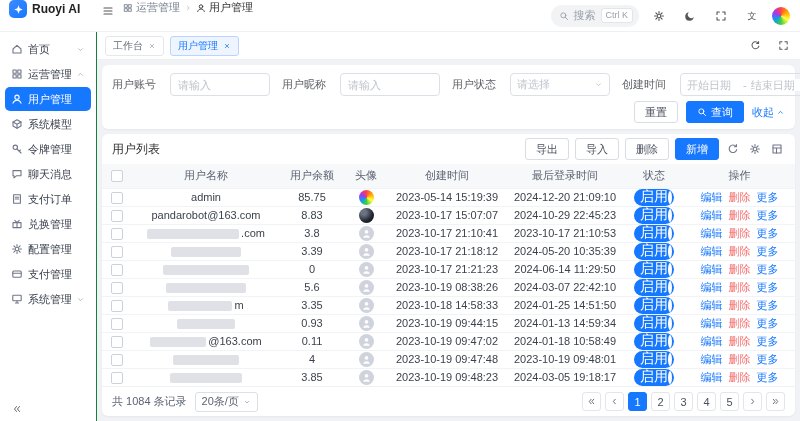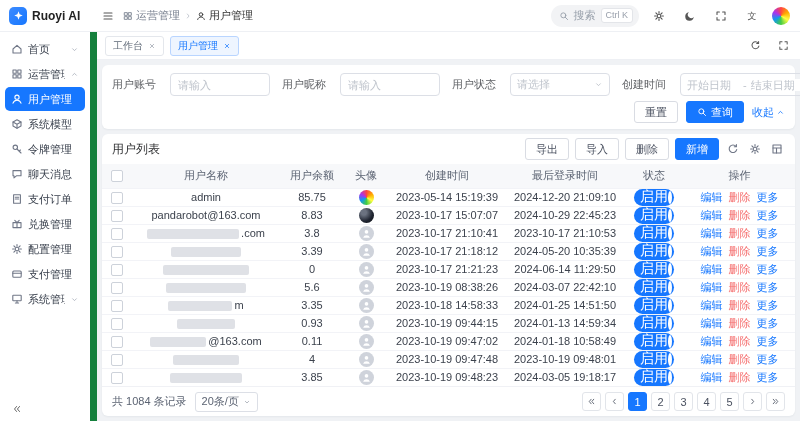--- a/index.html
+++ b/index.html
@@ -3,42 +3,42 @@
 <meta charset="utf-8">
 <style>
 *{box-sizing:border-box;margin:0;padding:0}
 html,body{width:800px;height:421px;overflow:hidden}
 body{font-family:"Liberation Sans","DejaVu Sans",sans-serif;font-size:12px;color:#333;background:#f0f2f5}
 .app{width:800px;height:421px;display:flex;flex-direction:column;background:#fff}
 .ic{width:12px;height:12px;fill:none;stroke:currentColor;stroke-width:1.1;stroke-linecap:round;stroke-linejoin:round;flex:0 0 auto}
 .fillic{fill:currentColor;stroke:none}
 
 header{height:32px;flex:0 0 32px;display:flex;justify-content:space-between;align-items:center;background:#fff;border-bottom:1px solid #eef0f4;padding-right:10px}
-.h-left{display:flex;align-items:center;height:100%}
+.h-left{display:flex;align-items:flex-start;height:100%}
 .logo{width:97px;display:flex;align-items:center;gap:5px;padding-left:9px;cursor:pointer}
 .logo-mark{width:18px;height:18px;border-radius:5px;background:linear-gradient(135deg,#3d8bff,#1677ff);display:flex;align-items:center;justify-content:center;flex:0 0 auto}
 .logo-mark svg{width:11px;height:11px}
 .logo-text{font-weight:bold;font-size:12px;color:#222;white-space:nowrap}
 .hbtn{display:flex;align-items:center;justify-content:center;width:22px;height:22px;border:none;background:none;color:#555;cursor:pointer;padding:0}
 .crumb{display:flex;align-items:center;gap:4px;color:#7a8291;font-size:11px;margin-left:4px}
 .crumb-item{display:flex;align-items:center;gap:3px;cursor:pointer}
 .crumb .sep{width:8px;height:8px;color:#b3b9c4}
 .crumb .cur{color:#333}
 .h-right{display:flex;align-items:center;gap:9px}
 .searchpill{display:flex;align-items:center;gap:5px;background:#f2f3f5;border-radius:11px;height:22px;padding:0 6px 0 8px;color:#98a0ab;cursor:pointer;font-size:11px}
 .kbd{background:#fff;border:1px solid #e3e5e9;border-radius:3px;font-size:9px;padding:0 4px;line-height:13px;color:#9aa1ac}
 .avatar{display:inline-block;border-radius:50%;flex:0 0 auto}
 .avatar.rainbow{background:conic-gradient(#f44,#fa0,#ff4,#4c4,#19e,#a3e,#f44)}
 .avatar.panda{background:radial-gradient(circle at 32% 30%,#6b7280 0 18%,#1f2430 60%,#0b0e14)}
 .avatar.default{background:#cfd3db;display:inline-flex;align-items:center;justify-content:center}
 .av-ic{width:11px;height:11px;fill:#fff}
 .h-avatar{width:18px;height:18px;cursor:pointer}
 
 .shell{flex:1;display:flex;min-height:0}
-aside{width:97px;flex:0 0 97px;background:#fff;border-right:7px solid #15803d;display:flex;flex-direction:column;justify-content:space-between;padding:4px 0 2px}
+aside{width:97px;flex:0 0 97px;background:#fff;border-right:1px solid #15803d;display:flex;flex-direction:column;justify-content:space-between;padding:4px 0 2px}
 .m-item{display:flex;align-items:center;gap:5px;height:24px;margin:1px 5px;padding:0 6px;border-radius:5px;font-size:11px;color:#39404d;cursor:pointer}
 .m-item .ic{color:#707787}
 .m-item .chev{margin-left:auto;width:9px;height:9px;color:#aab0bb}
 .m-item.active{background:#1677ff;color:#fff}
 .m-item.active .ic{color:#fff}
 .m-label{white-space:nowrap;overflow:hidden}
 .aside-foot{padding:2px 9px;color:#98a0ab;display:flex}
 
 .main{flex:1;display:flex;flex-direction:column;min-width:0;background:#f0f2f5}
 .tabbar{height:28px;flex:0 0 28px;background:#fff;border-bottom:1px solid #eef0f4;display:flex;align-items:center;padding:0 8px;justify-content:space-between}

